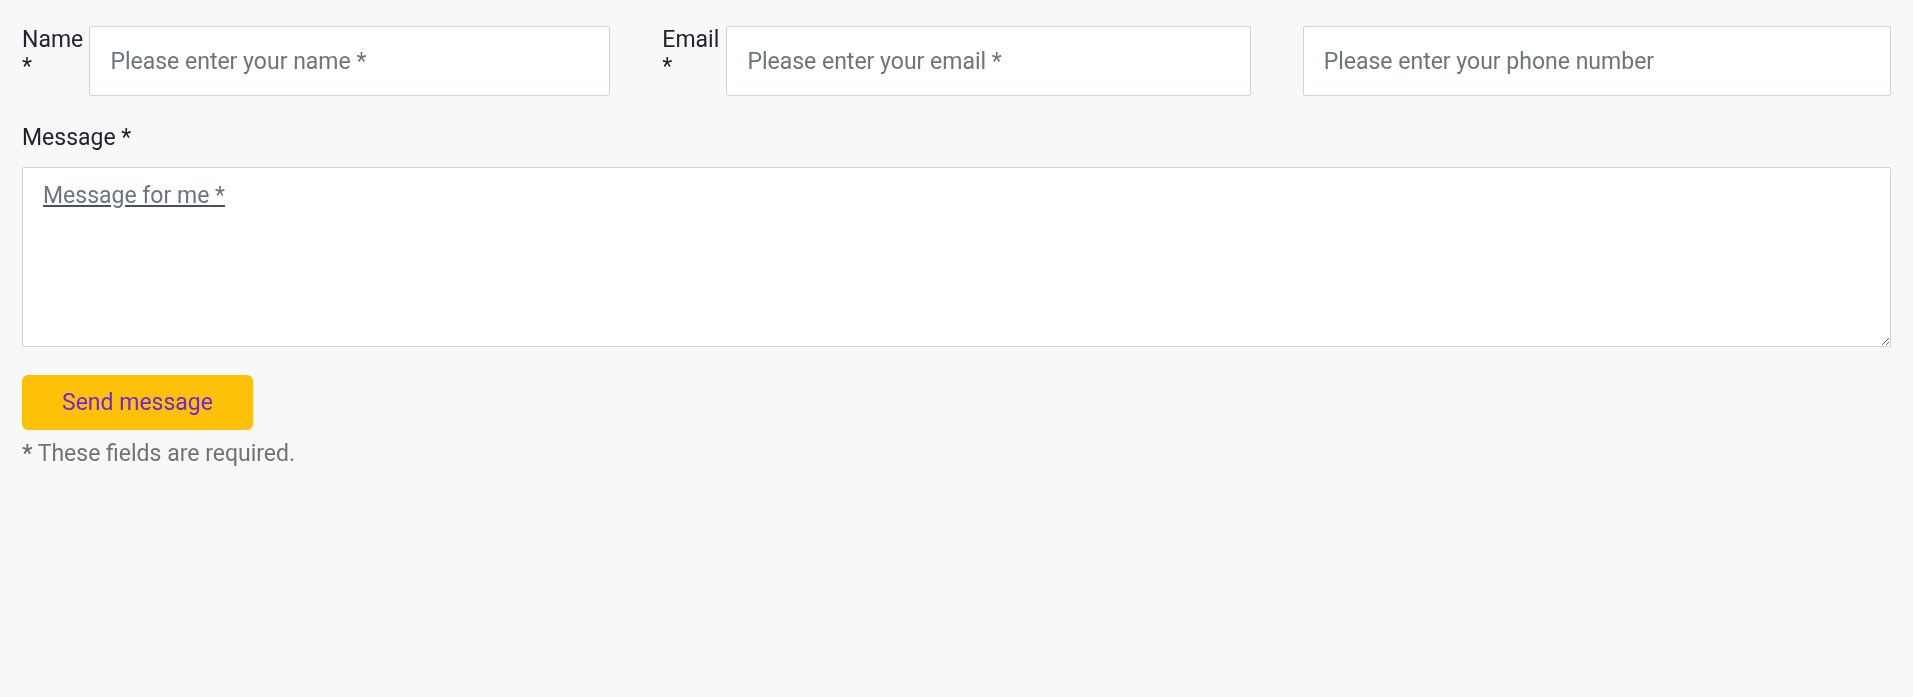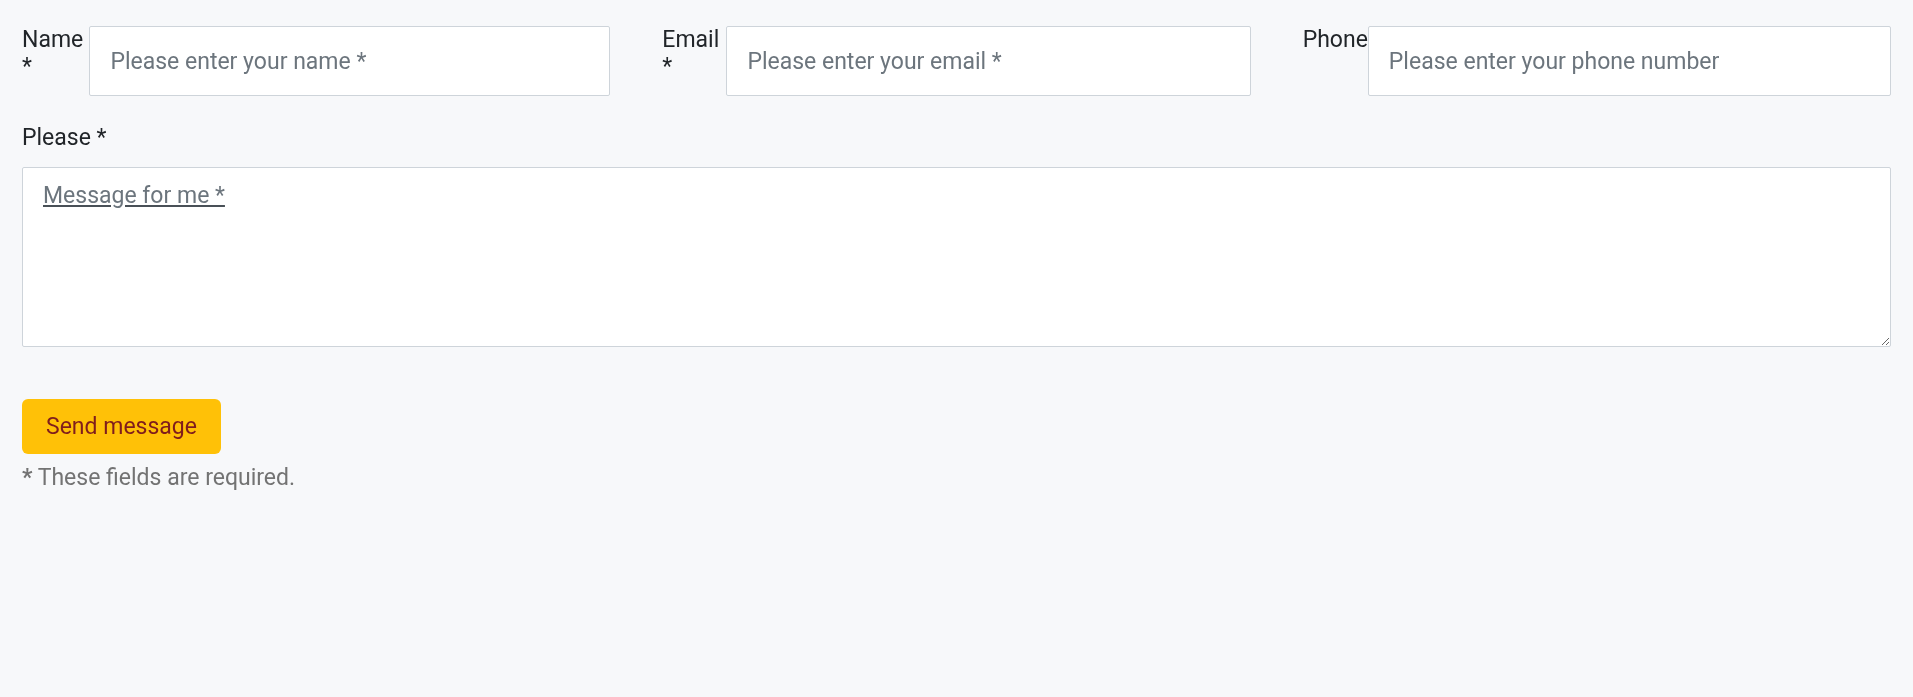--- a/index.html
+++ b/index.html
@@ -53,29 +53,28 @@
       color: #6c757d;
       opacity: 1;
     }
     textarea {
       min-height: 180px;
       resize: vertical;
       text-decoration: underline;
     }
     .btn-submit {
       background-color: #ffc107;
-      color: #7f1d1d;
+      color: #6d28d9;
       border: none;
-      padding: 14px 24px;
+      padding: 14px 40px;
       font-size: 23px;
       border-radius: 6px;
       cursor: pointer;
       font-family: inherit;
       font-weight: 400;
-      margin-top: 24px;
     }
     .required-note {
       font-size: 23px;
       color: #737373;
       margin-top: 10px;
     }
     .required-note strong {
       font-weight: 700;
     }
   </style>
@@ -86,27 +85,26 @@
   <div class="form-row">
     <div class="form-col">
       <label>Name *</label>
       <input type="text" placeholder="Please enter your name *" style="">
     </div>
     <div class="form-col">
       <label>Email *</label>
       <input type="email" placeholder="Please enter your email *" style="">
     </div>
     <div class="form-col">
-      <label>Phone</label>
       <input type="text" placeholder="Please enter your phone number" style="">
     </div>
   </div>
 
   <div class="form-col-full">
-    <label>Please *</label>
+    <label>Message *</label>
     <textarea placeholder="Message for me *" style=""></textarea>
   </div>
 
   <button type="submit" class="btn-submit">Send message</button>
 
   <p class="required-note">
     <strong>*</strong><span> These fields are required.</span>
   </p>
 </form>
 

